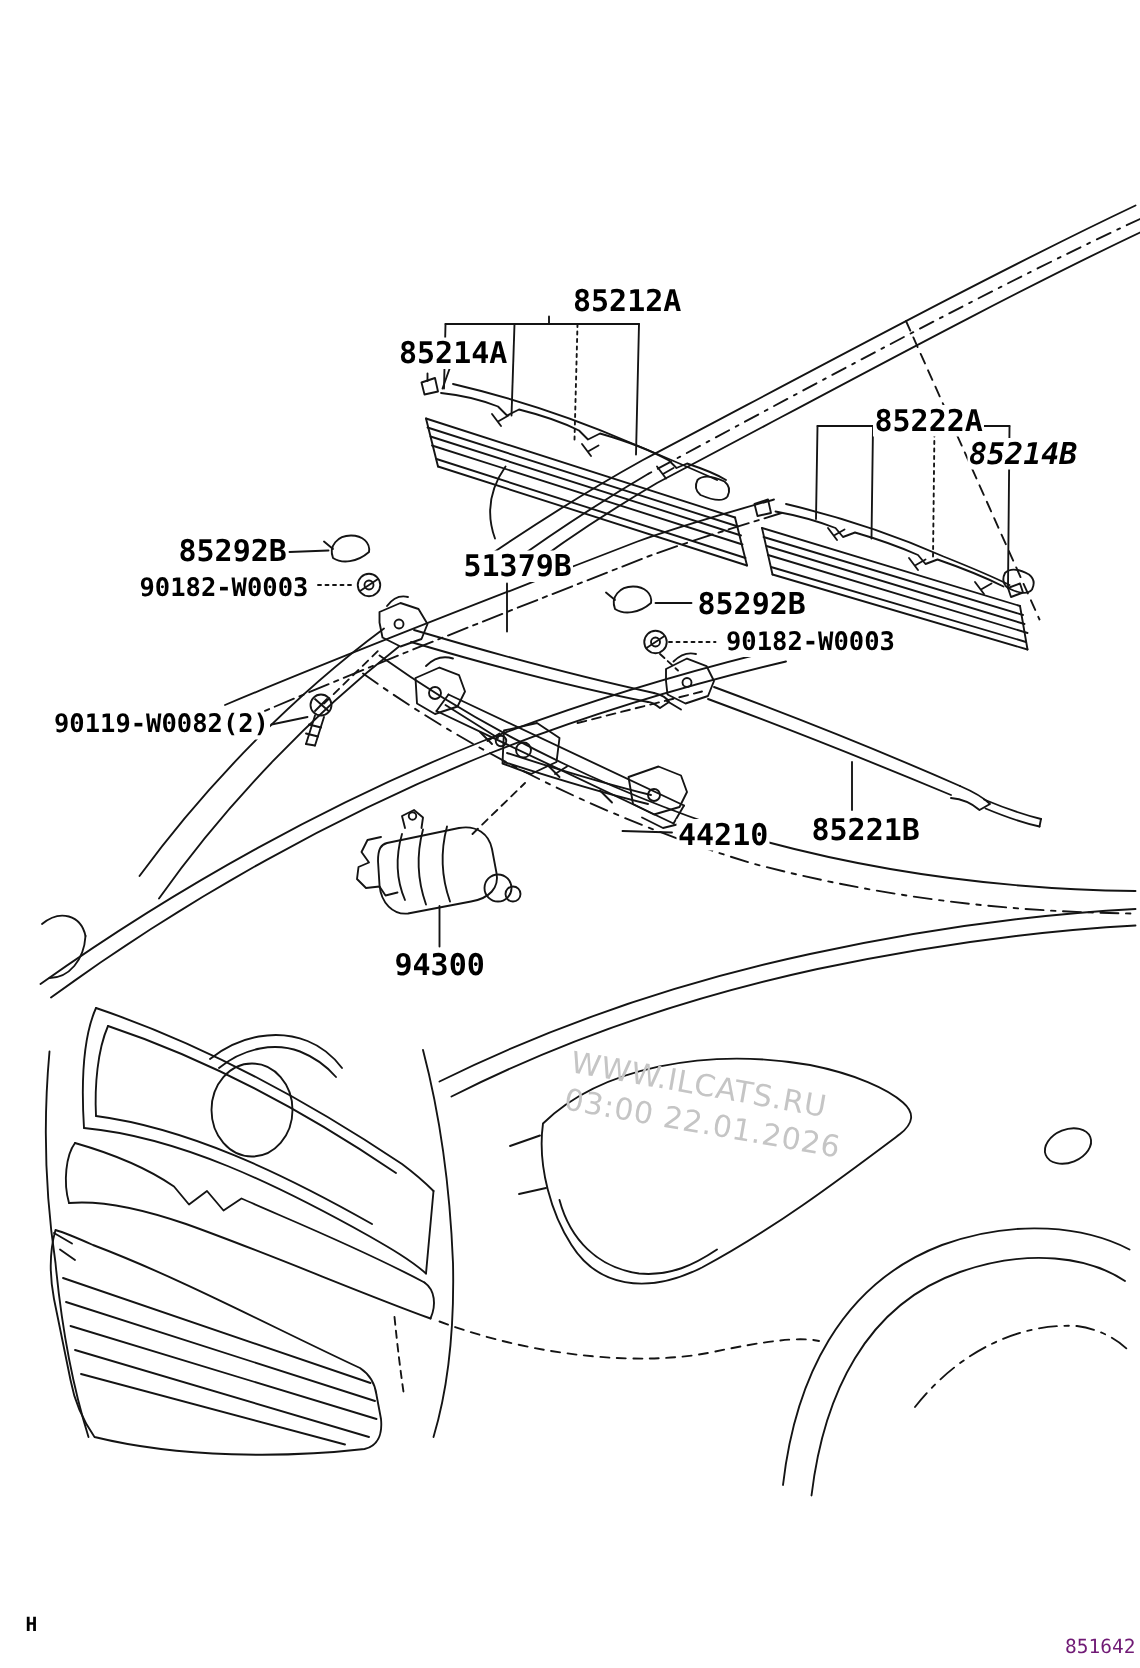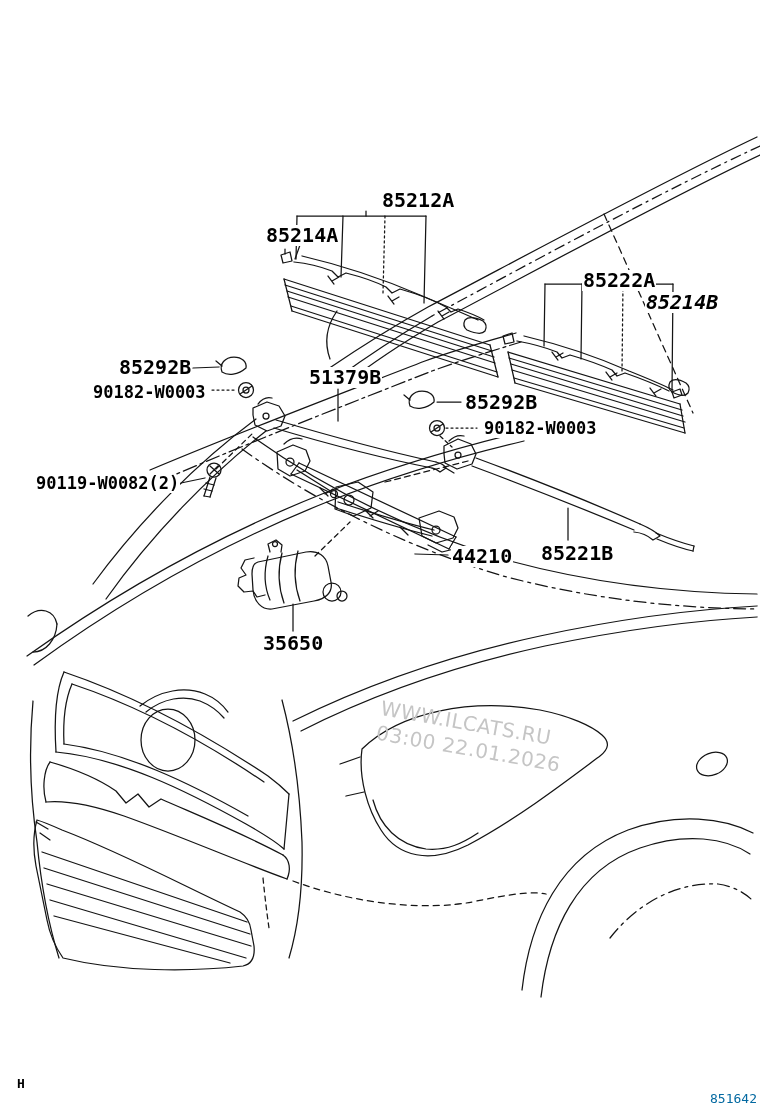--- a/index.html
+++ b/index.html
@@ -7,21 +7,21 @@
          font-family:"DejaVu Sans Mono","Liberation Mono",monospace;}
   svg.linework{position:absolute;left:0;top:0;}
   svg.linework path, svg.linework circle, svg.linework ellipse, svg.linework line{
       fill:none;stroke:#141414;stroke-width:1.25;stroke-linecap:round;stroke-linejoin:round;}
   .part-label{position:absolute;font-weight:bold;font-size:20px;color:#000;background:#fff;
               line-height:1.05;padding:0 1px;white-space:nowrap;z-index:5;}
   .part-label.small{font-size:17px;text-align:center;}
   .watermark{position:absolute;left:383px;top:696px;color:#c5c5c5;font-family:"DejaVu Sans","Liberation Sans",sans-serif;
              font-size:20px;line-height:25px;transform:rotate(10deg);transform-origin:left top;
              letter-spacing:.5px;z-index:2;white-space:nowrap;}
-  .fig-number{position:absolute;left:710px;top:1091px;font-size:13px;color:#0369a1;z-index:5;}
+  .fig-number{position:absolute;left:710px;top:1091px;font-size:13px;color:#701a75;z-index:5;}
   .corner-mark{position:absolute;left:17px;top:1076px;font-size:13px;font-weight:bold;color:#000;z-index:5;}
 </style>
 </head>
 <body>
 
 <div class="stage">
 
   <svg class="linework" width="760" height="1112" viewBox="0 0 760 1112">
 
     <g>
@@ -256,17 +256,17 @@
   <div class="part-label" style="left:582px;top:270px;text-align:right;">85222A</div>
   <div class="part-label" style="left:645px;top:292px;font-style:italic;">85214B</div>
   <div class="part-label" style="left:118px;top:357px;">85292B</div>
   <div class="part-label small" style="left:92px;top:384px;">90182-W0003</div>
   <div class="part-label" style="left:308px;top:367px;">51379B</div>
   <div class="part-label" style="left:464px;top:392px;">85292B</div>
   <div class="part-label small" style="left:483px;top:420px;">90182-W0003</div>
   <div class="part-label small" style="left:35px;top:475px;">90119-W0082(2)</div>
   <div class="part-label" style="left:451px;top:546px;">44210</div>
   <div class="part-label" style="left:540px;top:543px;">85221B</div>
-  <div class="part-label" style="left:262px;top:633px;">35650</div>
+  <div class="part-label" style="left:262px;top:633px;">94300</div>
 
   <div class="fig-number">851642</div>
   <div class="corner-mark">H</div>
 </div>
 
 </body></html>

